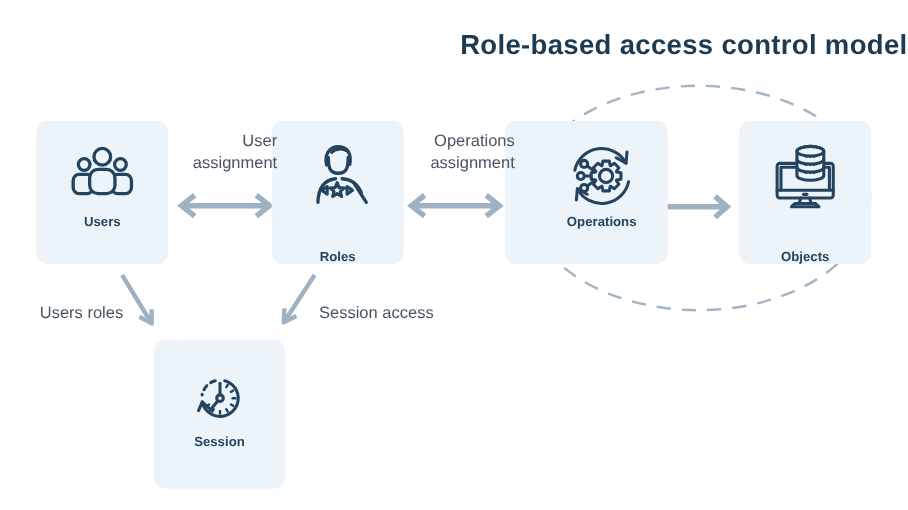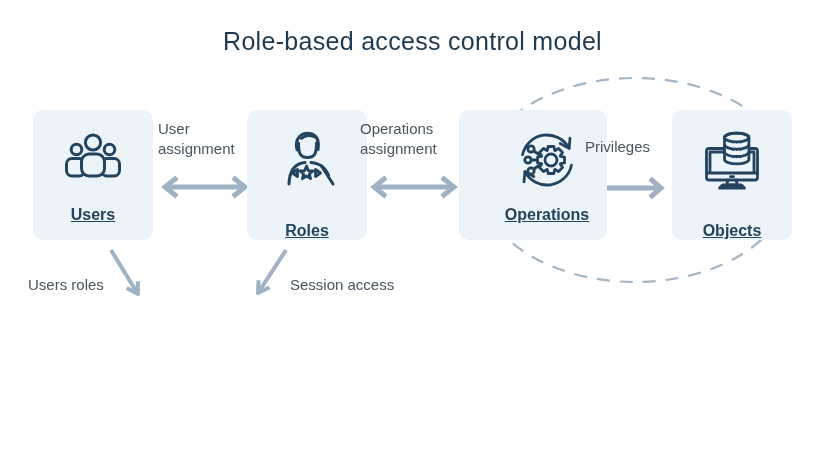--- a/index.html
+++ b/index.html
@@ -11,37 +11,37 @@
     --bg:#ffffff;
   }
   html,body{margin:0;padding:0;background:var(--bg);}
   .canvas{
     position:relative;width:825px;height:464px;overflow:hidden;
     background:var(--bg);
     font-family:"Liberation Sans",sans-serif;
   }
   .title{
     position:absolute;top:27px;left:0;width:100%;margin:0;
-    text-align:center;font-size:25px;font-weight:400;letter-spacing:.3px;
+    text-align:right;font-size:25px;font-weight:700;letter-spacing:.3px;
     color:var(--title);
   }
   .node{
     position:absolute;width:120px;height:130px;background:var(--boxbg);
     border-radius:10px;display:flex;flex-direction:column;align-items:center;
     z-index:2;
   }
   .node .nlabel{
-    font-size:16px;font-weight:700;color:var(--navy);margin-top:14px;text-decoration:underline;
+    font-size:12px;font-weight:700;color:var(--navy);margin-top:2px;
   }
   .node svg{margin-top:18px;}
   .node.session{width:119px;height:135px;}
   .node.session svg{margin-top:19px;}
   .edge-label{
     position:absolute;font-size:15px;line-height:1.32;color:var(--elabel);
-    text-align:left;z-index:3;
+    text-align:right;z-index:3;
   }
   .nowrap{white-space:nowrap;}
   .conn{position:absolute;z-index:1;}
   
   .ic path,.ic circle,.ic rect,.ic line,.ic ellipse,.ic polyline{
     fill:none;stroke:var(--navy);stroke-width:3;
     stroke-linecap:round;stroke-linejoin:round;
   }
   .ic .fillbg{fill:var(--boxbg);}
   .ic .dot{fill:var(--navy);stroke:none;}
@@ -133,20 +133,39 @@
       <circle class="dot" cx="33" cy="21.9" r="1"></circle>
         <circle class="dot" cx="36.7" cy="21.9" r="1"></circle>
         <circle class="dot" cx="40.4" cy="21.9" r="1"></circle>
       <circle class="dot" cx="33" cy="29.2" r="1"></circle>
         <circle class="dot" cx="36.7" cy="29.2" r="1"></circle>
         <circle class="dot" cx="40.4" cy="29.2" r="1"></circle>
     </svg>
     <span class="nlabel">Objects</span>
   </div>
 
+  <div class="node session" style="left:140px;top:309px;">
+    <svg class="ic" width="64" height="64" viewBox="0 0 64 64">
+      <path class="med" d="M36.3 18.1 A16.5 16.5 0 1 1 15.9 37.4"></path>
+      <path class="med dash" d="M27.7 18.1 A16.5 16.5 0 0 0 15.75 31.1"></path>
+      <polyline class="med" points="12.5,45.2 15.9,37.4 22.3,43.2"></polyline>
+      <line class="thin" x1="37.75" y1="24.04" x2="39" y2="21.88"></line>
+      <line class="thin" x1="41.96" y1="28.25" x2="44.12" y2="27"></line>
+      <line class="thin" x1="43.5" y1="34" x2="46" y2="34"></line>
+      <line class="thin" x1="41.96" y1="39.75" x2="44.12" y2="41"></line>
+      <line class="thin" x1="37.75" y1="43.96" x2="39" y2="46.12"></line>
+      <line class="thin" x1="32" y1="45.5" x2="32" y2="48"></line>
+      <line class="thin" x1="26.25" y1="43.96" x2="25" y2="46.12"></line>
+      <line class="thin" x1="22.04" y1="39.75" x2="19.88" y2="41"></line>
+      <line class="med" x1="32" y1="34" x2="32" y2="20.5"></line>
+      <line class="med" x1="32" y1="34" x2="23" y2="45"></line>
+      <circle class="fillbg med" cx="32" cy="34" r="3"></circle>
+    </svg>
+    <span class="nlabel">Session</span>
+  </div>
 
   <svg class="conn arrow" style="left:161px;top:175px;" width="88" height="24">
     <line class="shaft" x1="6" y1="12" x2="82" y2="12"></line>
     <polyline class="head" points="16,2.5 4,12 16,21.5"></polyline>
     <polyline class="head" points="72,2.5 84,12 72,21.5"></polyline>
   </svg>
   <svg class="conn arrow" style="left:370px;top:175px;" width="88" height="24">
     <line class="shaft" x1="6" y1="12" x2="82" y2="12"></line>
     <polyline class="head" points="16,2.5 4,12 16,21.5"></polyline>
     <polyline class="head" points="72,2.5 84,12 72,21.5"></polyline>
@@ -161,17 +180,16 @@
     <line class="shaft" x1="3" y1="4" x2="28" y2="45"></line>
     <polyline class="head" points="18.7,42 30,48 29.8,35.2"></polyline>
   </svg>
   <svg class="conn arrow thin" style="left:250px;top:246px;" width="40" height="56">
     <line class="shaft" x1="36" y1="4" x2="10" y2="44"></line>
     <polyline class="head" points="8.55,34.25 8,47 19.45,41.35"></polyline>
   </svg>
 
   <div class="edge-label" style="left:158px;top:119px;width:94px;">User assignment</div>
   <div class="edge-label" style="left:360px;top:119px;width:108px;">Operations assignment</div>
-  <div class="edge-label nowrap" style="left:585px;top:137px;width:82px;">Privileges</div>
   <div class="edge-label nowrap" style="left:28px;top:275px;width:84px;">Users roles</div>
   <div class="edge-label nowrap" style="left:290px;top:275px;width:86px;">Session access</div>
 
 </div>
 
 </body></html>

